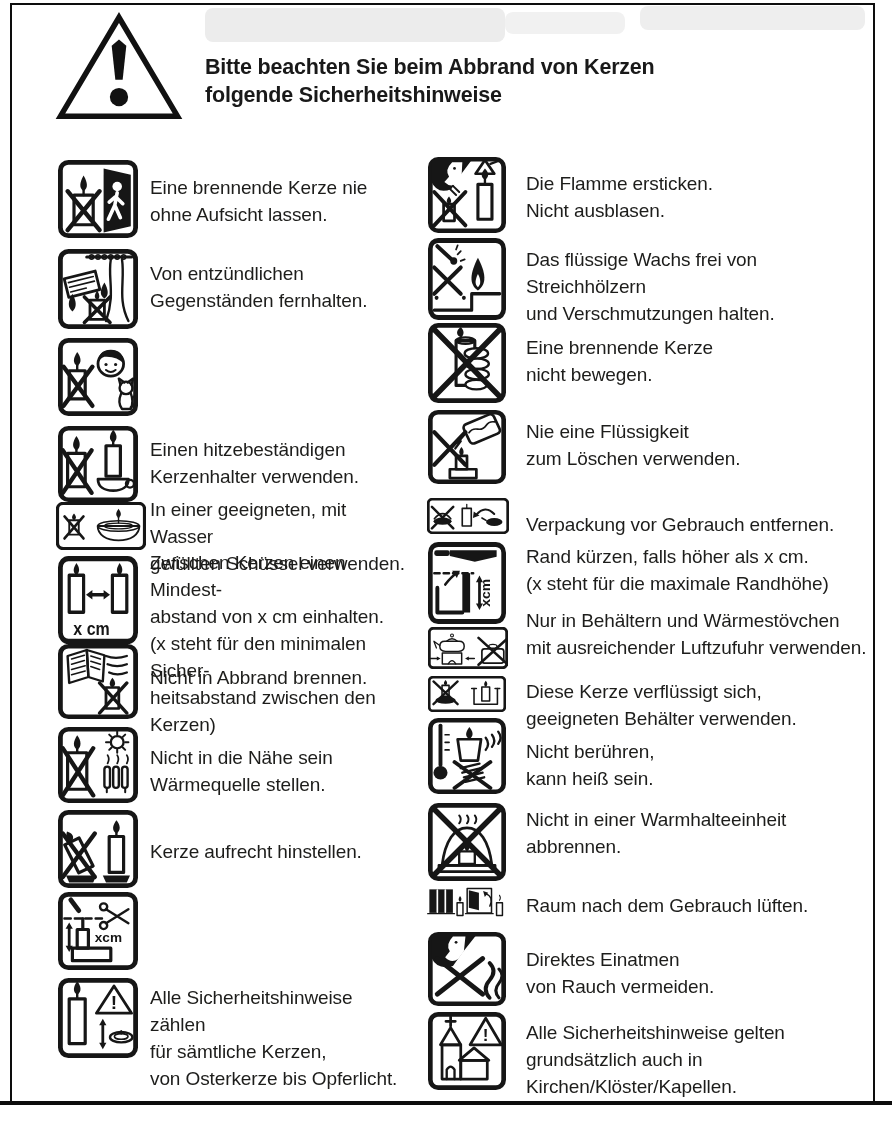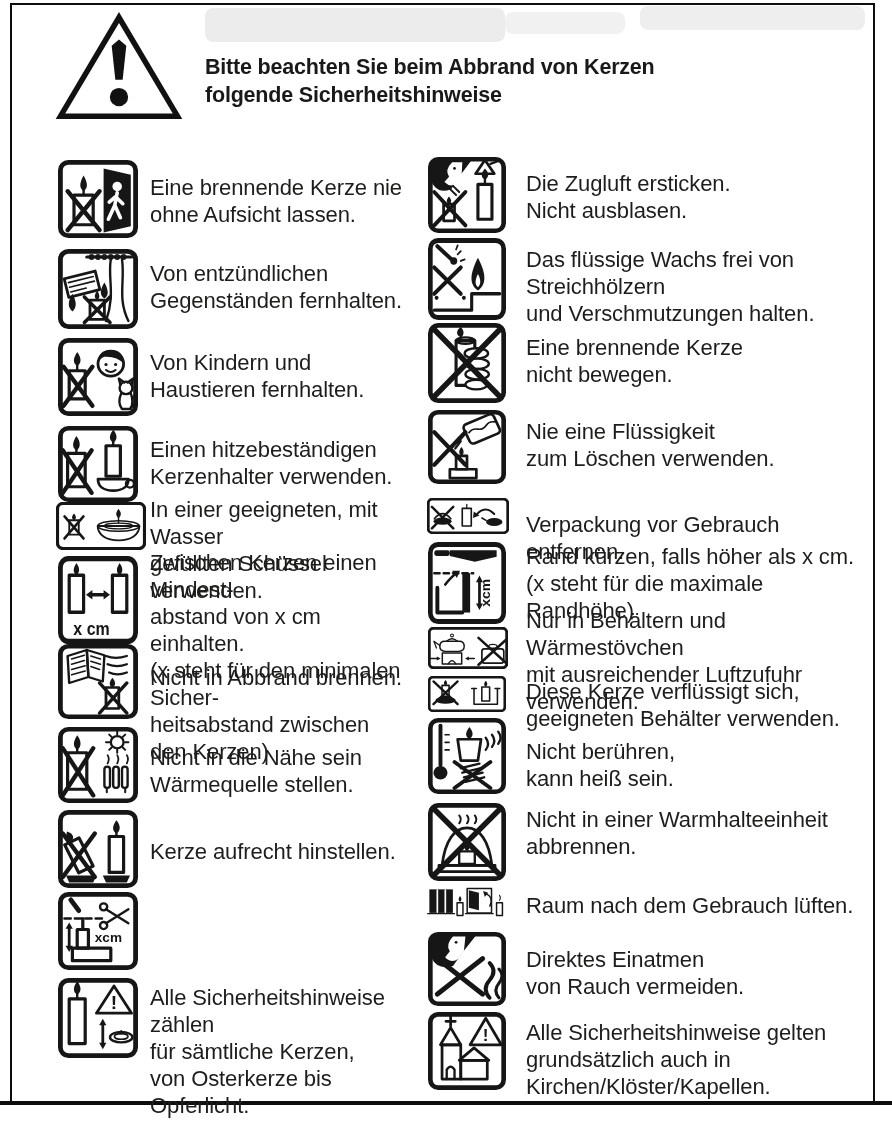--- a/index.html
+++ b/index.html
@@ -13,21 +13,21 @@
   .smudge{position:absolute;border-radius:8px;}
   .title{
     position:absolute;left:205px;top:54px;width:560px;
     font-size:21.5px;font-weight:bold;line-height:27.5px;letter-spacing:-0.2px;
     color:#191919;white-space:pre-line;
   }
   .tri{position:absolute;left:55px;top:12px;width:128px;height:118px;}
   .ic{position:absolute;}
   .ic svg{width:100%;height:100%;display:block;}
   .txt{
-    position:absolute;font-size:22px;line-height:27px;white-space:pre-line;
+    position:absolute;font-size:19px;line-height:27px;white-space:pre-line;
     color:#1d1d1b;letter-spacing:-0.1px;
   }
   .txt.l{left:150px;width:260px;}
   .txt.r{left:526px;width:345px;}
   svg text{font-family:"Liberation Sans", sans-serif;}
 </style>
 </head>
 <body>
 
 <div class="page">
@@ -105,22 +105,20 @@
       <circle cx="60" cy="34" r="2" fill="#161616" stroke="none"></circle>
       <circle cx="72" cy="34" r="2" fill="#161616" stroke="none"></circle>
       <path d="M60 41 Q66 46 72 41" stroke-width="2.5"></path>
       <path d="M78 60 L76 52 L83 57 M92 60 L94 52 L87 57" stroke-width="3"></path>
       <circle cx="85" cy="64" r="8" stroke-width="3"></circle>
       <path d="M79 71 Q74 83 80 91 L91 91 Q95 81 91 71" stroke-width="3"></path>
       <path d="M91 89 Q99 85 95 75" stroke-width="3"></path>
     </g>
       </svg>
   </div>
-  <div class="txt l" style="top:349px">Von Kindern und
-Haustieren fernhalten.</div>
 
   <div class="ic" style="left:58px;top:426px;width:80px;height:76px">
     <svg viewBox="0 0 100 100" preserveAspectRatio="none">
         <g stroke="#161616" fill="none" stroke-linecap="round" stroke-linejoin="round">
       <rect x="3" y="3" width="94" height="94" rx="10" stroke-width="6"></rect>
       <rect x="12" y="36" width="22" height="44" stroke-width="4"></rect>
       <path d="M23 29 L23 36" stroke-width="3"></path>
       <path d="M23 13 C18 21 17 28 23 32 C29 28 28 20 23 13 Z" fill="#161616" stroke="none"></path>
       <path d="M6 32 L42 88 M42 32 L6 88" stroke-width="5.5"></path>
       <rect x="60" y="26" width="18" height="40" stroke-width="4"></rect>
@@ -283,21 +281,21 @@
       <path d="M27 52 C23 57 23 60 27 62 C31 60 30 56 27 52 Z" fill="#161616" stroke="none"></path>
       <path d="M8 46 L48 90 M48 46 L8 90" stroke-width="5"></path>
       <rect x="64" y="36" width="18" height="46" stroke-width="4"></rect>
       <path d="M73 29 L73 36" stroke-width="3"></path>
       <path d="M73 15 C68 21 67 26 73 30 C79 26 78 20 73 15 Z" fill="#161616" stroke="none"></path>
       <polygon points="73,4 85,22 61,22" stroke-width="3.5"></polygon>
       <path d="M80 9 L91 5" stroke-width="3"></path>
     </g>
       </svg>
   </div>
-  <div class="txt r" style="top:170px">Die Zugluft ersticken.
+  <div class="txt r" style="top:170px">Die Flamme ersticken.
 Nicht ausblasen.</div>
 
   <div class="ic" style="left:428px;top:238px;width:78px;height:82px">
     <svg viewBox="0 0 100 100" preserveAspectRatio="none">
         <g stroke="#161616" fill="none" stroke-linecap="round" stroke-linejoin="round">
       <rect x="3" y="3" width="94" height="94" rx="10" stroke-width="6"></rect>
       <path d="M12 10 L30 26" stroke-width="5"></path>
       <circle cx="33" cy="28" r="4.5" fill="#161616" stroke="none"></circle>
       <path d="M38 20 L42 16 M42 28 L47 26 M36 14 L38 9" stroke-width="2.2"></path>
       <path d="M8 36 L42 68 M42 36 L8 68" stroke-width="5"></path>

